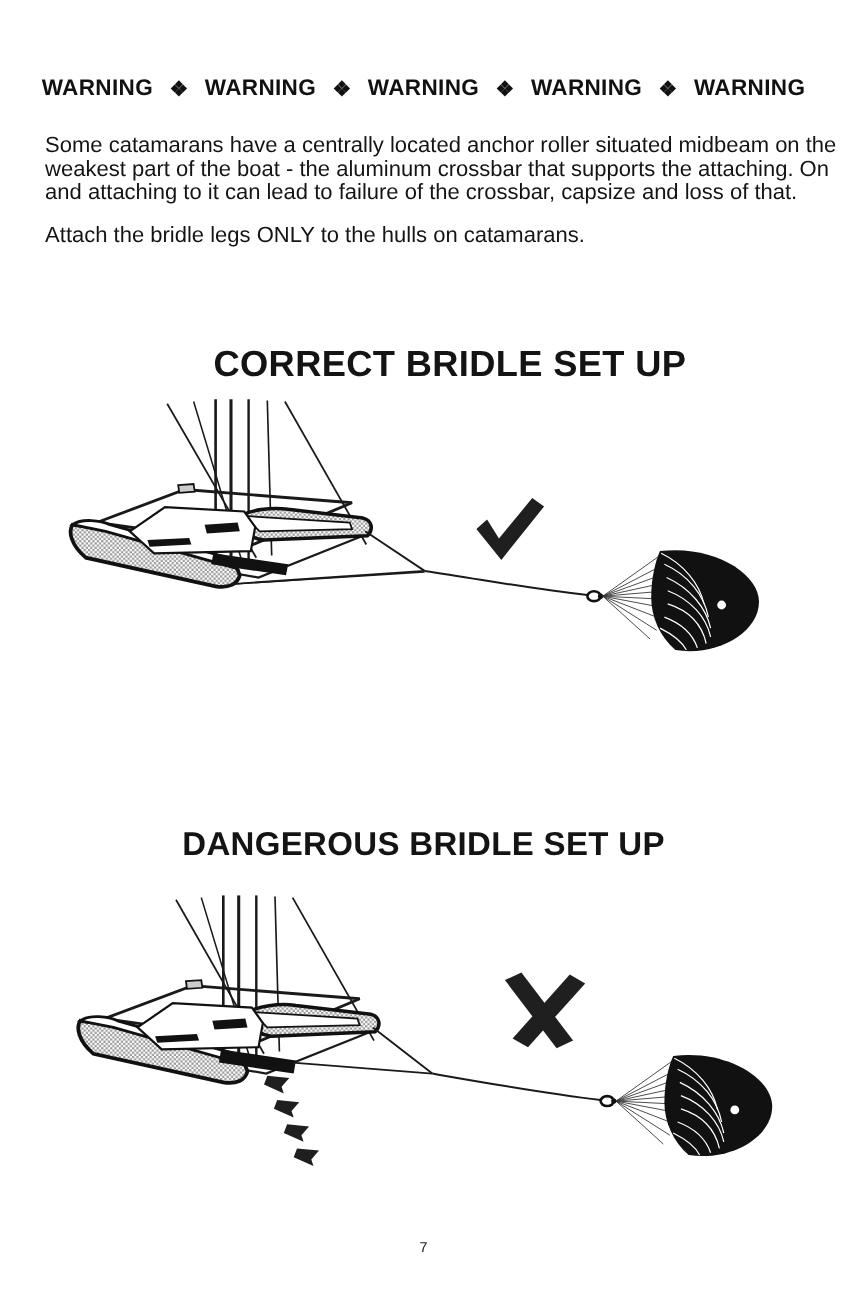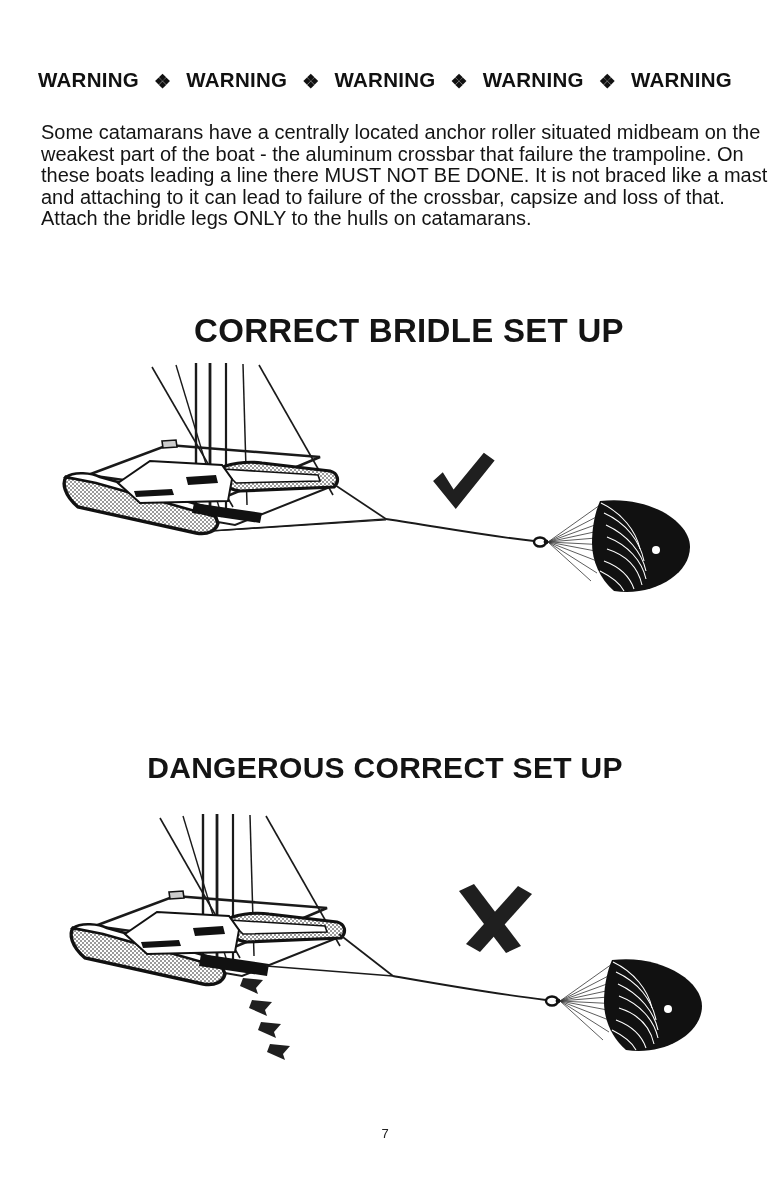--- a/index.html
+++ b/index.html
@@ -61,20 +61,21 @@
     line-height: 21.5px;
     color: #141414;
     text-align: justify;
   }
   .body-text .line {
     display: block;
     white-space: nowrap;
   }
   .body-text .line.last {
     display: block;
+    margin-top: 17px;
   }
 
   
   .section-heading {
     position: absolute;
     width: 770px;
     text-align: center;
     font-weight: bold;
     font-size: 33px;
     letter-spacing: 0.3px;
@@ -118,22 +119,21 @@
     <span class="warning-sep">❖</span>
     <span class="warning-word">WARNING</span>
     <span class="warning-sep">❖</span>
     <span class="warning-word">WARNING</span>
     <span class="warning-sep">❖</span>
     <span class="warning-word">WARNING</span>
   </div>
 
   <div class="body-text">
     <span class="line">Some catamarans have a centrally located anchor roller situated midbeam on the</span>
-    <span class="line">weakest part of the boat - the aluminum crossbar that failure the trampoline.  On</span>
-    <span class="line">these boats leading a line there MUST NOT BE DONE.  It is not braced like a mast</span>
+    <span class="line">weakest part of the boat - the aluminum crossbar that supports the attaching.  On</span>
     <span class="line">and attaching to it can lead to failure of the crossbar, capsize and loss of that.</span>
     <span class="line last">Attach the bridle legs ONLY to the hulls on catamarans.</span>
   </div>
 
   <div class="section-heading" id="heading-correct">CORRECT BRIDLE SET UP</div>
 
   <div class="figure" id="figure-correct">
     <svg width="770" height="270" viewBox="0 0 770 270" xmlns="http://www.w3.org/2000/svg">
       <defs>
         <pattern id="stippleA" width="4" height="4" patternUnits="userSpaceOnUse">
@@ -221,21 +221,21 @@
             <path d="M 607 194 C 626 200 638 212 642 230"></path>
             <path d="M 604 206 C 620 212 630 222 634 234"></path>
             <path d="M 600 216 C 612 222 620 228 624 236"></path>
           </g>
           <circle cx="656" cy="195" r="4" fill="#ffffff"></circle>
         </g>
       </g>
     </svg>
   </div>
 
-  <div class="section-heading" id="heading-dangerous">DANGEROUS CORRECT SET UP</div>
+  <div class="section-heading" id="heading-dangerous">DANGEROUS BRIDLE SET UP</div>
 
   <div class="figure" id="figure-dangerous">
     <svg width="770" height="280" viewBox="0 0 770 280" xmlns="http://www.w3.org/2000/svg">
       <defs>
         <pattern id="stippleB" width="4" height="4" patternUnits="userSpaceOnUse">
           <rect width="4" height="4" fill="#ffffff"></rect>
           <rect width="2" height="2" x="0" y="0" fill="#9a9a9a"></rect>
           <rect width="2" height="2" x="2" y="2" fill="#9a9a9a"></rect>
         </pattern>
       </defs>

